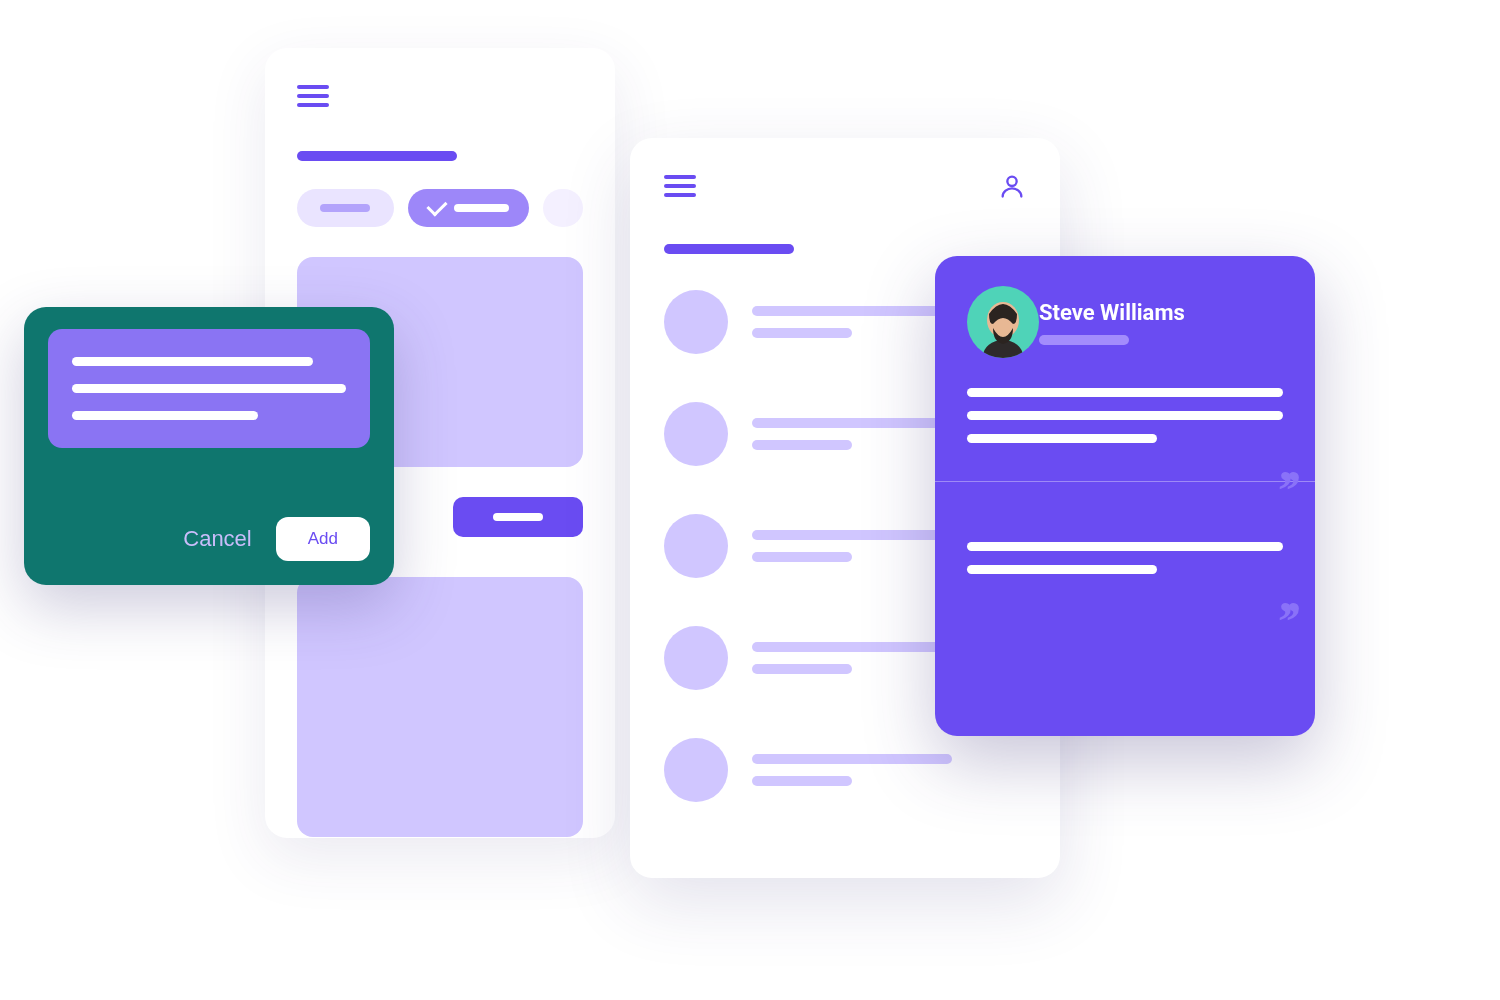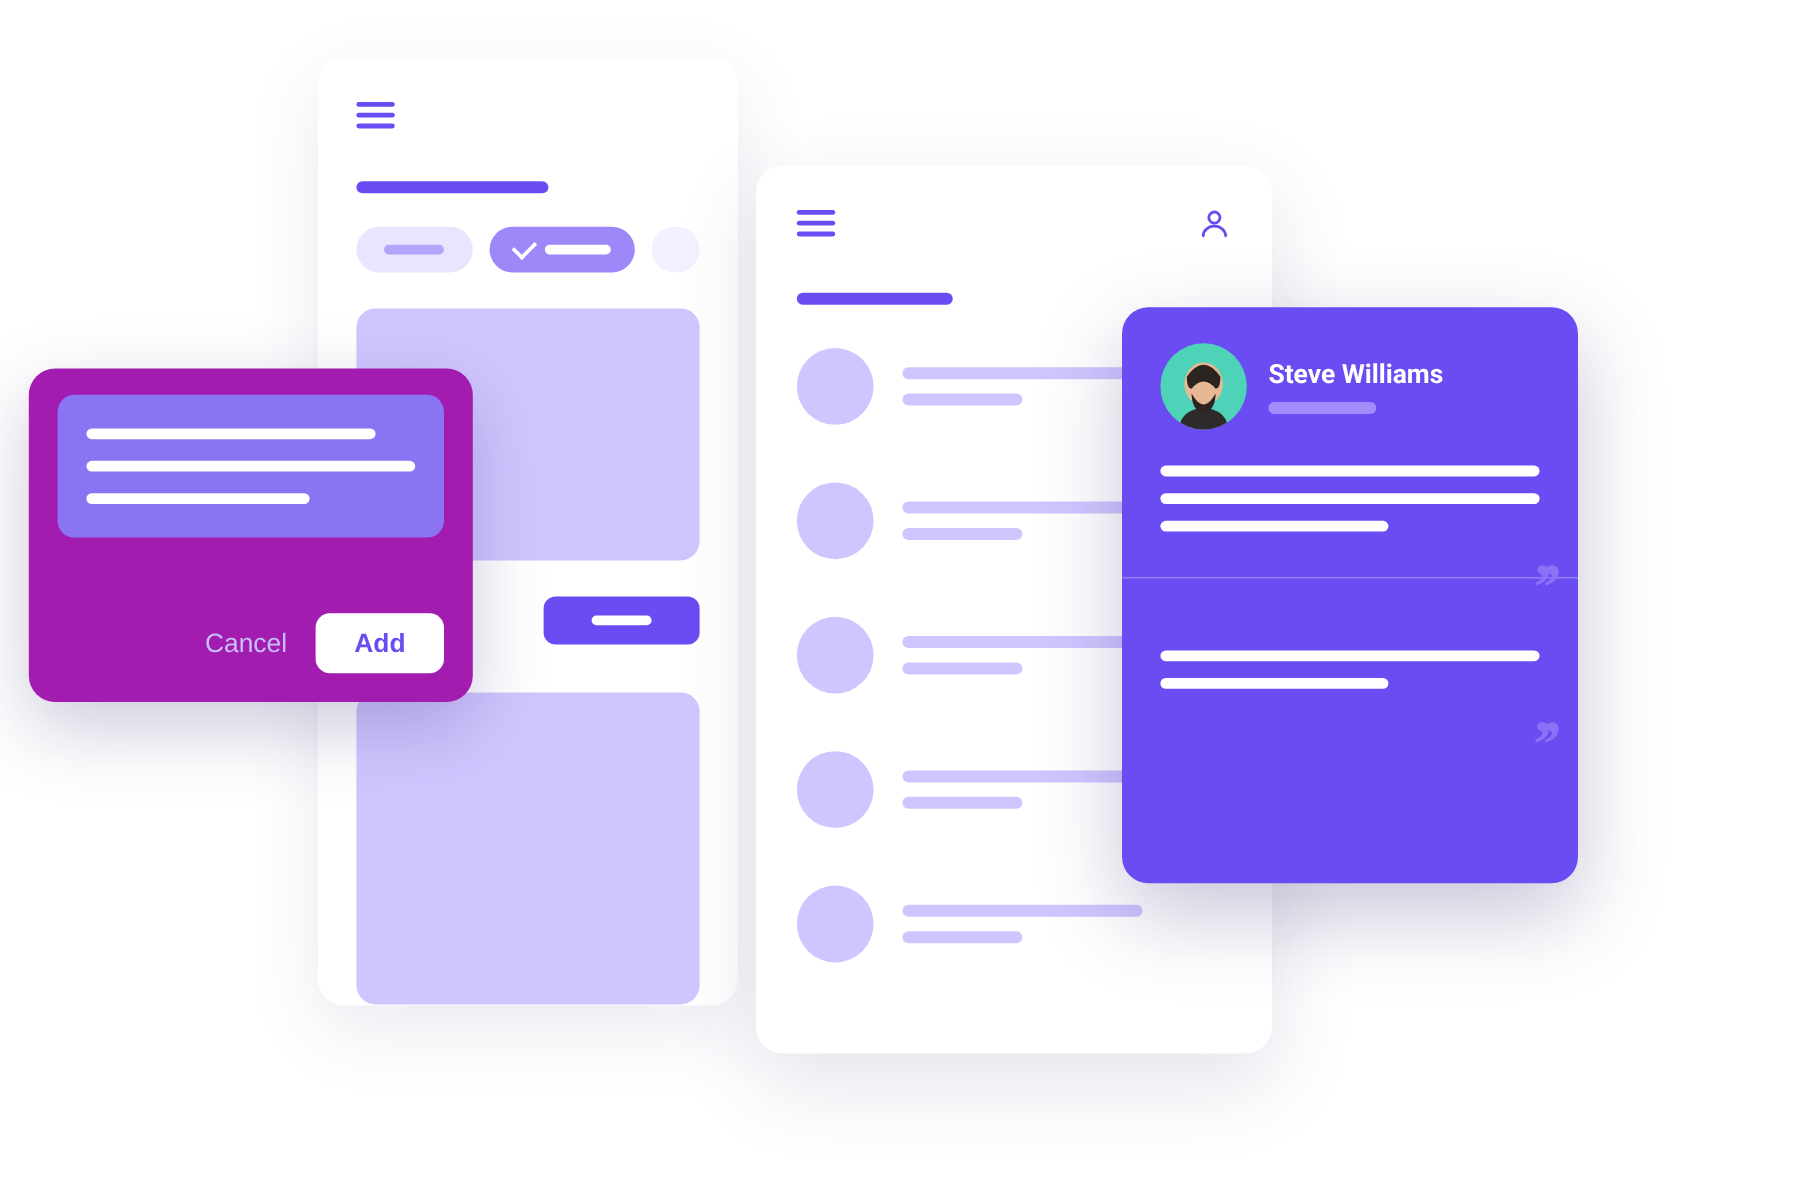--- a/index.html
+++ b/index.html
@@ -115,21 +115,21 @@
     top: 256px;
     width: 380px;
     height: 480px;
     background: #6a4cf2;
     border-radius: 22px;
     box-shadow: 0 26px 70px rgba(60,50,120,0.28);
     overflow: hidden;
     color: #fff;
   }
   .testimonial { padding: 30px 32px 24px 32px; position:relative; }
-  .t-head { display:flex; align-items:center; gap:18px; }
+  .t-head { display:flex; align-items:center; }
   .t-avatar {
     width: 72px; height: 72px; border-radius:50%;
     flex-shrink:0; position:relative; overflow:hidden;
   }
   .t-avatar.steve { background:#4fd3b8; }
   .t-avatar.lucy  { background:#f1b33c; }
   .t-avatar svg { position:absolute; left:0; top:4px; width:100%; height:100%; }
   .t-name {
     font-size: 22px; font-weight: 700; color:#fff;
   }
@@ -150,21 +150,21 @@
     font-family: Georgia, serif;
   }
 
   
   .card4 {
     position: absolute;
     left: 24px;
     top: 307px;
     width: 370px;
     height: 278px;
-    background: #a21caf;
+    background: #0f766e;
     border-radius: 22px;
     box-shadow: 0 22px 60px rgba(60,50,120,0.25);
     padding: 22px 24px 24px 24px;
     display:flex; flex-direction:column;
   }
   .m-textarea {
     background: #8a74f3;
     border-radius: 14px;
     padding: 28px 24px;
     flex: 0 0 auto;
@@ -175,21 +175,21 @@
   .m-line.c { width: 68%; margin-bottom: 0; }
   .m-actions {
     margin-top: auto;
     display:flex; justify-content:flex-end; align-items:center; gap: 24px;
   }
   .m-cancel {
     color: #c9bdfa; font-size: 22px; font-weight:500; cursor:pointer;
     background:none; border:none;
   }
   .m-add {
-    background:#fff; color:#6a4cf2; font-size:22px; font-weight:700;
+    background:#fff; color:#6a4cf2; font-size:17px; font-weight:400;
     border:none; border-radius:12px; padding: 12px 32px; cursor:pointer;
   }
 </style>
 </head>
 <body>
 
 <div class="stage">
 
   <div class="card1">
     <div class="hamburger">

